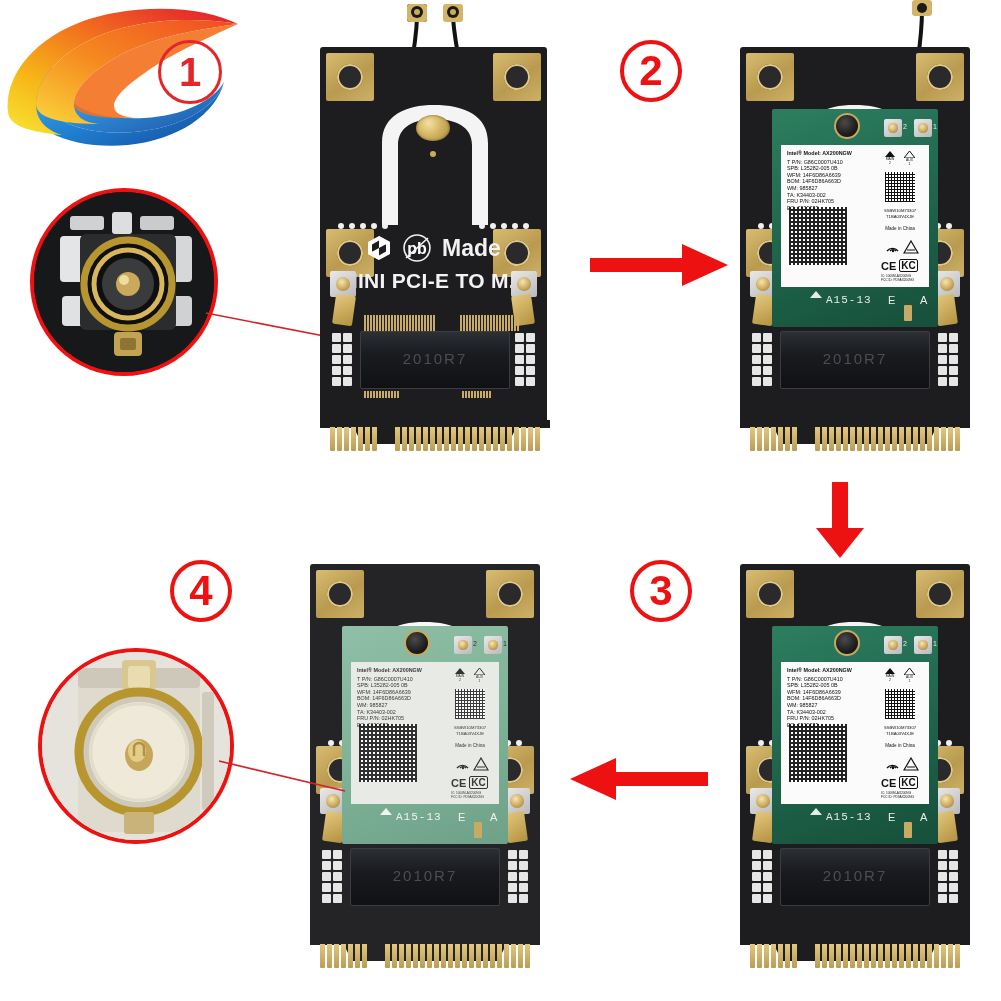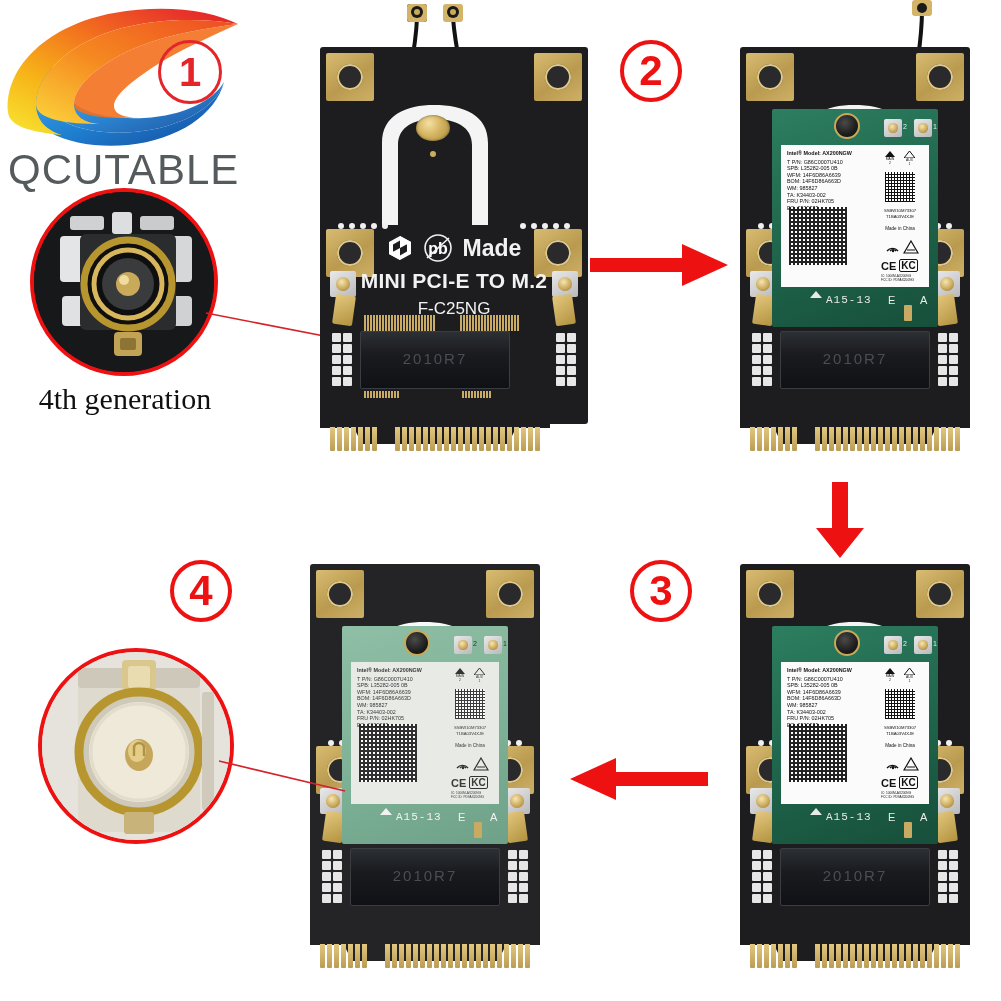--- a/index.html
+++ b/index.html
@@ -239,21 +239,20 @@
                C206,24 168,30 138,42 C98,58 72,82 72,100
                C72,112 82,119 98,120 C66,120 34,116 34,100 Z" fill="url(#gWarm2)"></path>
       <path d="M72,100 C72,82 98,58 138,42 C168,30 206,24 236,20
                C210,32 178,46 156,60 C128,78 112,92 112,102
                C112,110 122,114 136,113 C106,116 72,112 72,100 Z" fill="#f2701e" opacity=".9"></path>
     </svg>
 
     <div class="step-badge" style="left:156px; top:36px; width:64px; height:64px; border-width:3px; font-size:40px; color:#e4262b; border-color:#e4262b;">
       <span>1</span>
     </div>
-    <div class="logo-word">QCUTABLE</div>
   </div>
 
   <div class="detail-circle" style="left:30px; top:188px; width:188px; height:188px;">
     <svg viewBox="0 0 188 188" width="188" height="188">
       <rect x="0" y="0" width="188" height="188" fill="#17181a"></rect>
 
       <rect x="36" y="24" width="34" height="14" rx="3" fill="#cfd1d3"></rect>
       <rect x="78" y="20" width="20" height="22" rx="3" fill="#dcdee0"></rect>
       <rect x="106" y="24" width="34" height="14" rx="3" fill="#c9cbcd"></rect>
       <rect x="26" y="44" width="26" height="46" rx="4" fill="#e3e5e7"></rect>
@@ -267,21 +266,20 @@
       <circle cx="94" cy="92" r="34" fill="none" stroke="#d8b75c" stroke-width="5"></circle>
       <circle cx="94" cy="92" r="26" fill="#3a3b3d"></circle>
       <circle cx="94" cy="92" r="12" fill="#c9a95a"></circle>
       <circle cx="90" cy="88" r="5" fill="#f0dca0"></circle>
 
       <rect x="80" y="140" width="28" height="24" rx="4" fill="#c4a busy"></rect>
       <rect x="80" y="140" width="28" height="24" rx="4" fill="#c2a255"></rect>
       <rect x="86" y="146" width="16" height="12" rx="2" fill="#8e7434"></rect>
     </svg>
   </div>
-  <div class="detail-caption" style="left:30px; top:382px; width:190px;">4th generation</div>
   <svg class="pointer-line" style="left:200px; top:265px; width:160px; height:90px;">
     <line x1="6" y1="48" x2="150" y2="76" stroke="#d4232a" stroke-width="1.6"></line>
   </svg>
 
   <div>
 
     <svg class="cable" style="left:315px; top:0px; width:250px; height:345px;">
       <path d="M102,18 C100,70 76,150 62,230 C54,278 56,300 66,318" fill="none" stroke="#111214" stroke-width="4"></path>
       <path d="M138,18 C142,70 166,150 180,230 C188,278 186,300 176,318" fill="none" stroke="#111214" stroke-width="4"></path>
 
@@ -291,21 +289,21 @@
         <circle cx="102" cy="12" r="6" fill="#1a1a1a"></circle>
         <circle cx="102" cy="12" r="3" fill="#c9a95a"></circle>
       </g>
       <g>
         <rect x="128" y="4" width="20" height="18" rx="3" fill="#d3b468"></rect>
         <circle cx="138" cy="12" r="6" fill="#1a1a1a"></circle>
         <circle cx="138" cy="12" r="3" fill="#c9a95a"></circle>
       </g>
     </svg>
 
-    <div class="board" style="left:320px; top:47px; width:268px; height:377px;padding-left:34px;">
+    <div class="board" style="left:320px; top:47px; width:227px; height:377px;padding-left:34px;">
 
       <div class="pad" style="left:6px;  top:6px;   width:48px; height:48px;"></div>
       <div class="pad" style="right:6px; top:6px;   width:48px; height:48px;"></div>
       <div class="pad" style="left:6px;  top:182px; width:48px; height:48px;"></div>
       <div class="pad" style="right:6px; top:182px; width:48px; height:48px;"></div>
 
       <svg class="silk-arc" style="left:52px; top:52px; width:126px; height:128px;">
         <path d="M10,126 L10,44 C10,16 34,6 62,6 C92,6 116,16 116,44 L116,126 L100,126 L100,46
                  C100,28 84,20 62,20 C42,20 26,28 26,46 L26,126 Z" fill="#f4f4f4"></path>
       </svg>
@@ -337,21 +335,20 @@
         </svg>
         <svg width="34" height="30" viewBox="0 0 34 30">
           <circle cx="17" cy="15" r="13" fill="none" stroke="#f0f0f0" stroke-width="1.6"></circle>
           <text x="17" y="21" text-anchor="middle" fill="#ffffff" font-family="Liberation Sans, sans-serif" font-size="16" font-weight="700">pb</text>
           <line x1="6" y1="25" x2="28" y2="5" stroke="#f0f0f0" stroke-width="1.6"></line>
         </svg>
         <span class="silk-text" style="position:static; font-size:23px; font-weight:700;">Made</span>
       </div>
 
       <div class="silk-text" style="left:0; top:222px; width:100%; font-size:21px; font-weight:700; letter-spacing:.3px;">MINI PCI-E TO M.2</div>
-      <div class="silk-text" style="left:0; top:252px; width:100%; font-size:17px;">F-C25NG</div>
 
       <div class="ufl" style="left:10px; top:224px; width:26px; height:26px;"></div>
       <div class="ufl" style="right:10px; top:224px; width:26px; height:26px;"></div>
       <div class="ufl-plug" style="left:14px; top:248px; width:20px; height:30px; transform:rotate(8deg);"></div>
       <div class="ufl-plug" style="right:14px; top:248px; width:20px; height:30px; transform:rotate(-8deg);"></div>
 
       <div class="pad-grid" style="left:12px; top:286px; grid-template-columns:repeat(2,9px); grid-auto-rows:9px;">
         <i></i>
           <i></i>
           <i></i>

